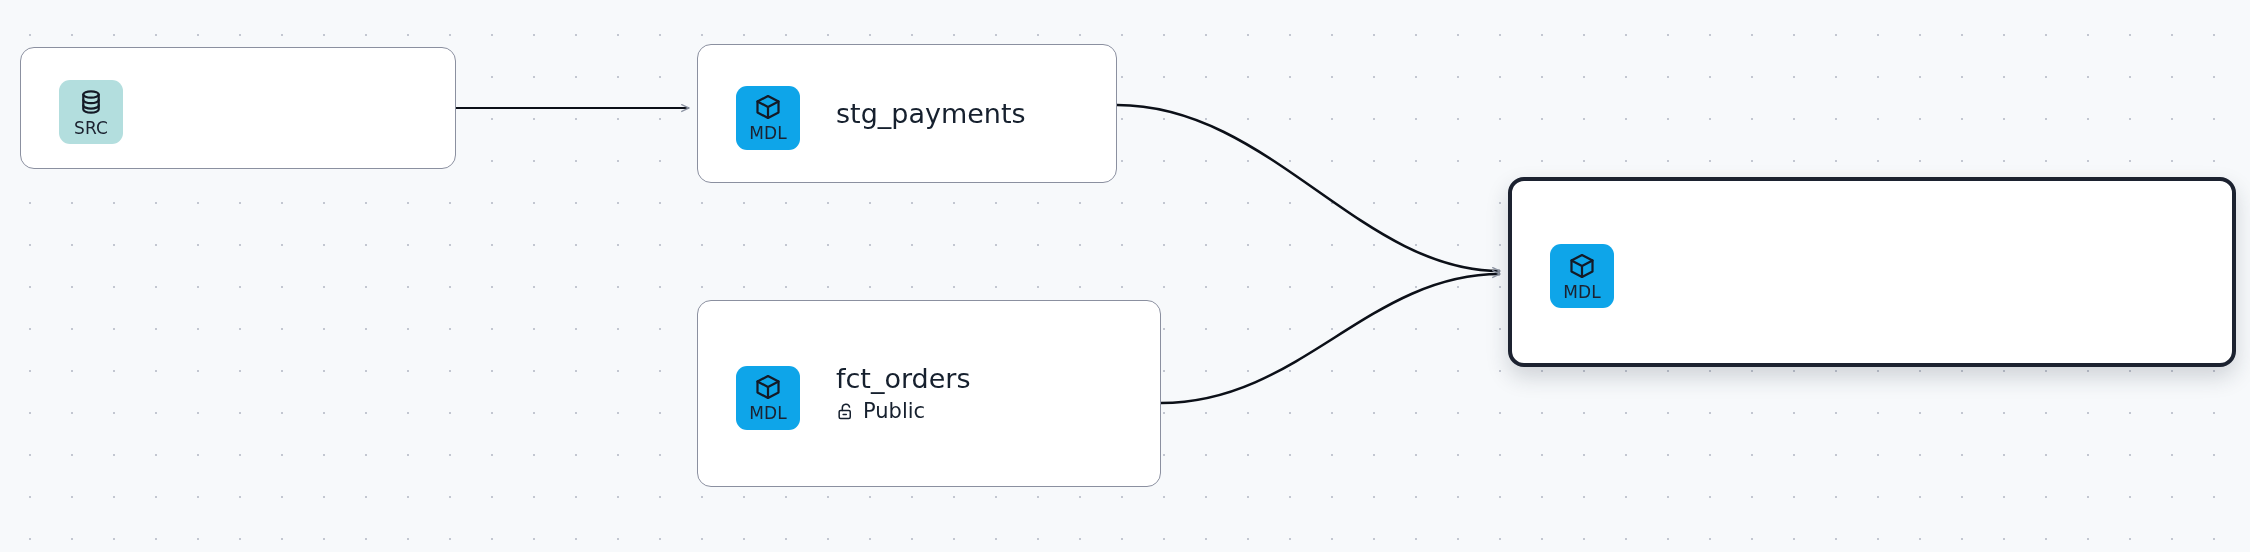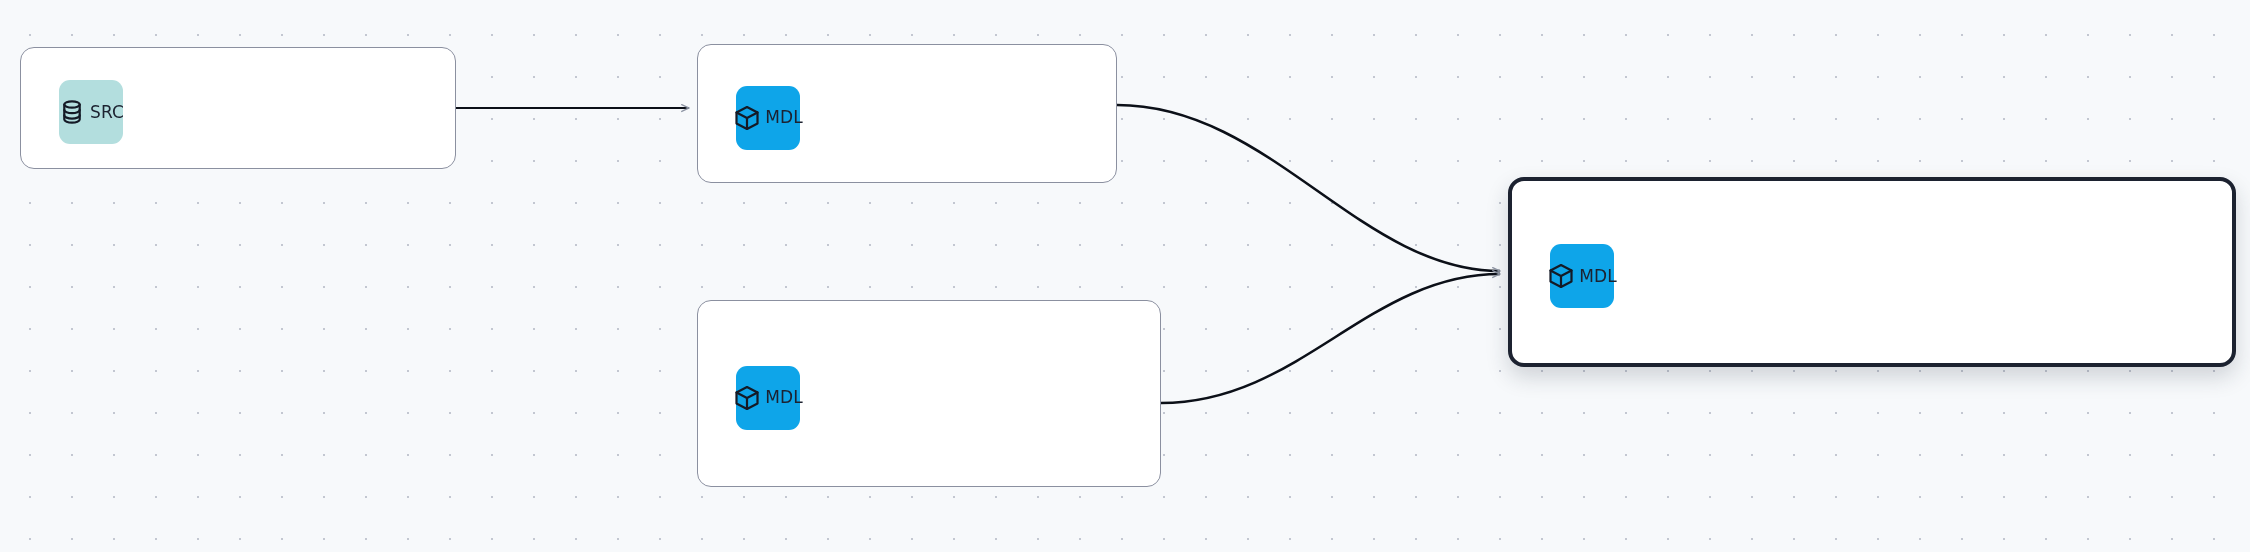--- a/index.html
+++ b/index.html
@@ -45,21 +45,21 @@
     border-radius: 16px;
     box-shadow: 0 10px 22px rgba(30,38,55,0.18);
   }
 
   .badge {
     flex: 0 0 auto;
     width: 64px;
     height: 64px;
     border-radius: 11px;
     display: flex;
-    flex-direction: row;
+    flex-direction: column;
     align-items: center;
     justify-content: center;
     gap: 4px;
     margin-top: 8px;
   }
   .badge.src { background: #b3dede; }
   .badge.mdl { background: #0ea5e9; }
   .badge svg { display: block; }
   .badge-text {
     font-size: 17px;
@@ -128,32 +128,48 @@
     <div class="badge mdl">
       <span>
         <svg width="28" height="28" viewBox="0 0 24 24" fill="none" stroke="#141a26" stroke-width="1.9" stroke-linecap="round" stroke-linejoin="round">
           <path d="M12,2.6 L21,7.3 L21,16.7 L12,21.4 L3,16.7 L3,7.3 Z"></path>
           <path d="M3,7.3 L12,12 L21,7.3"></path>
           <path d="M12,12 L12,21.4"></path>
         </svg>
       </span>
       <span class="badge-text">MDL</span>
     </div>
+    <div class="node-body">
+      <div class="node-title">stg_payments</div>
+    </div>
   </div>
 
   <div class="node" style="left:697px; top:300px; width:464px; height:187px;">
     <div class="badge mdl">
       <span>
         <svg width="28" height="28" viewBox="0 0 24 24" fill="none" stroke="#141a26" stroke-width="1.9" stroke-linecap="round" stroke-linejoin="round">
           <path d="M12,2.6 L21,7.3 L21,16.7 L12,21.4 L3,16.7 L3,7.3 Z"></path>
           <path d="M3,7.3 L12,12 L21,7.3"></path>
           <path d="M12,12 L12,21.4"></path>
         </svg>
       </span>
       <span class="badge-text">MDL</span>
+    </div>
+    <div class="node-body">
+      <div class="node-title">fct_orders</div>
+      <div class="node-sub">
+        <span>
+          <svg width="19" height="19" viewBox="0 0 24 24" fill="none" stroke="#16202e" stroke-width="1.9" stroke-linecap="round" stroke-linejoin="round">
+            <rect x="4" y="10.6" width="14" height="10.2" rx="1.8"></rect>
+            <path d="M8,10.6 V7.2 a4.6,4.6 0 0 1 9.1,-0.8"></path>
+            <path d="M9,15.7 h4"></path>
+          </svg>
+        </span>
+        <span>Public</span>
+      </div>
     </div>
   </div>
 
   <div class="node selected" style="left:1508px; top:177px; width:728px; height:190px;">
     <div class="badge mdl">
       <span>
         <svg width="28" height="28" viewBox="0 0 24 24" fill="none" stroke="#141a26" stroke-width="1.9" stroke-linecap="round" stroke-linejoin="round">
           <path d="M12,2.6 L21,7.3 L21,16.7 L12,21.4 L3,16.7 L3,7.3 Z"></path>
           <path d="M3,7.3 L12,12 L21,7.3"></path>
           <path d="M12,12 L12,21.4"></path>

